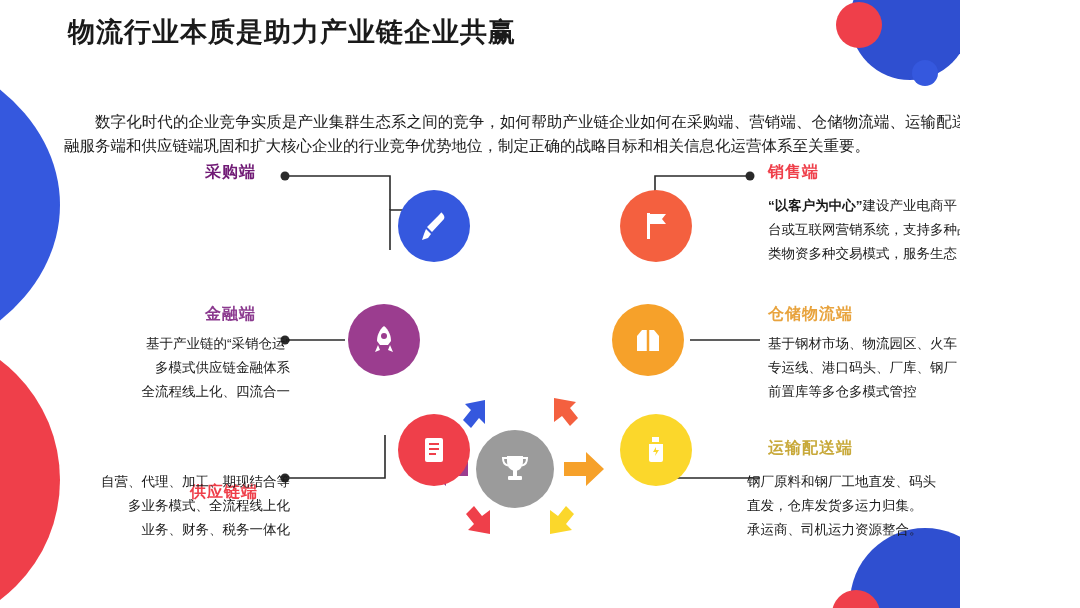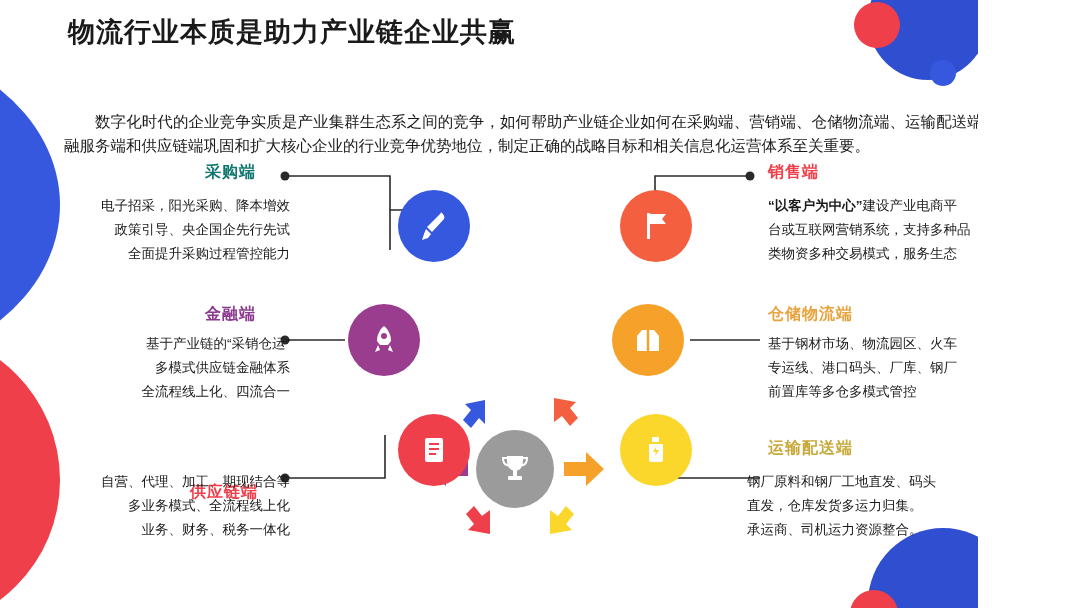--- a/index.html
+++ b/index.html
@@ -9,21 +9,20 @@
   }
   body {
     font-family: "Liberation Sans", sans-serif;
   }
   #page {
     position: relative;
     width: 960px;
     height: 608px;
     overflow: hidden;
     background: #ffffff;
-    padding-left: 18px;
   }
 
   
   .blob {
     position: absolute;
     border-radius: 50%;
   }
   .blob-left-blue2 {
     left: -150px;
     top: 40px;
@@ -225,24 +224,21 @@
     </svg>
 
     <div class="node" style="left:398px; top:50px; width:72px; height:72px; background:#3558de;">
       <span>
         <svg width="36" height="36" viewBox="0 0 36 36">
           <path d="M26 5c2 2 3 4 2 6l-12 13-5-5L23 7c2-2 2-3 3-2z" fill="#ffffff"></path>
           <path d="M10 21l5 5-3 4-6 2 2-6 2-5z" fill="#ffffff"></path>
         </svg>
       </span>
     </div>
-    <div class="label" style="left:205px; top:22px; color:#0f766e;">采购端</div>
-    <div class="desc desc-left" style="left:60px; top:54px; width:230px;">电子招采，阳光采购、降本增效
-政策引导、央企国企先行先试
-全面提升采购过程管控能力</div>
+    <div class="label" style="left:205px; top:22px; color:#701a75;">采购端</div>
 
     <div class="node" style="left:620px; top:50px; width:72px; height:72px; background:#f4603f;">
       <span>
         <svg width="34" height="34" viewBox="0 0 34 34">
           <rect x="8" y="4" width="3" height="26" fill="#ffffff"></rect>
           <path d="M11 5h16l-4 5 4 5H11z" fill="#ffffff"></path>
         </svg>
       </span>
     </div>
     <div class="label" style="left:768px; top:22px; color:#ef3f4a;">销售端</div>

